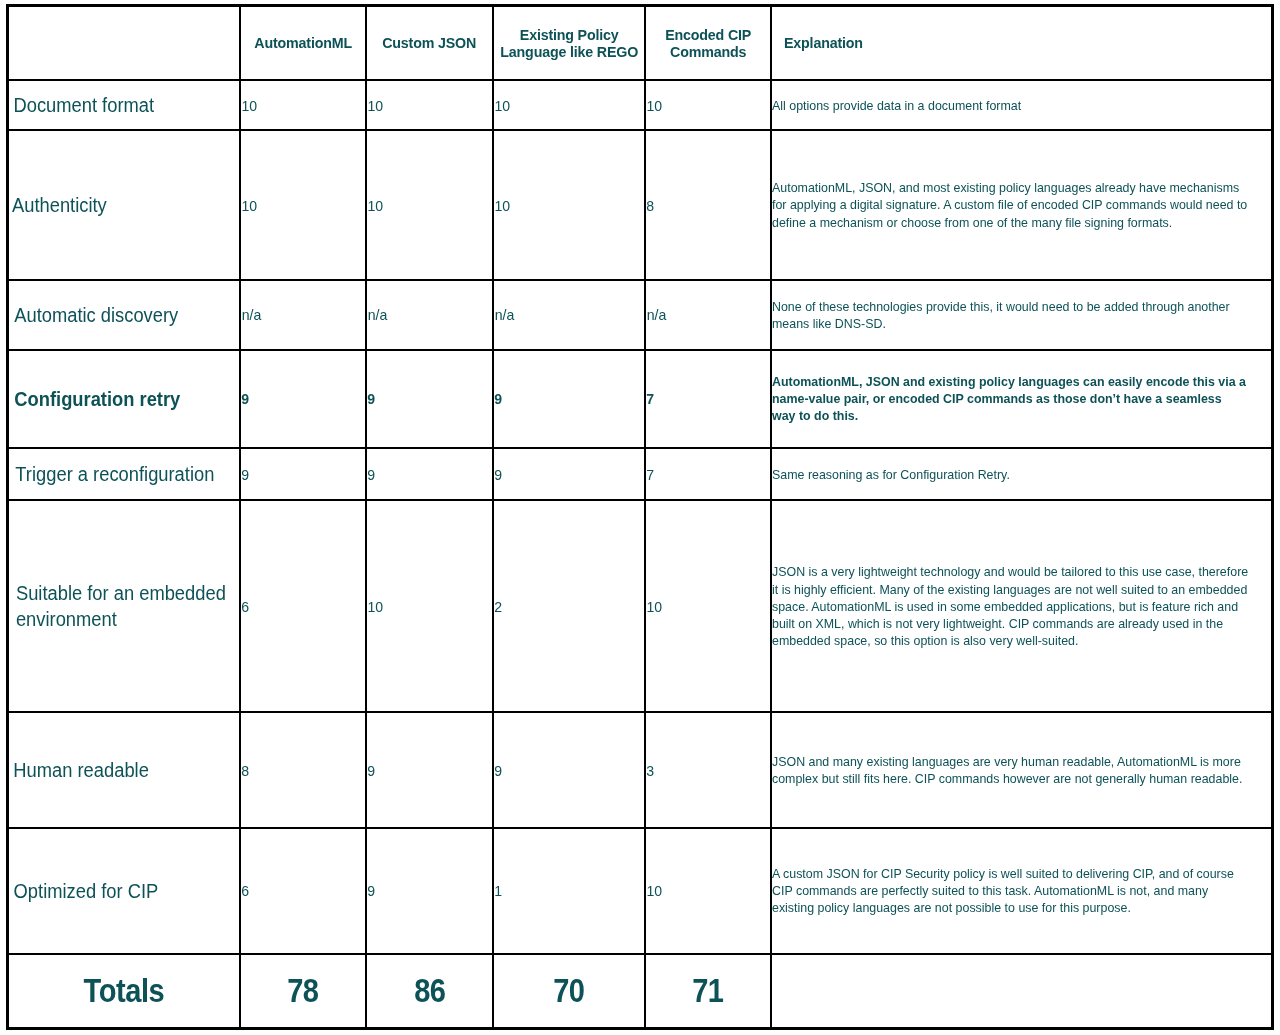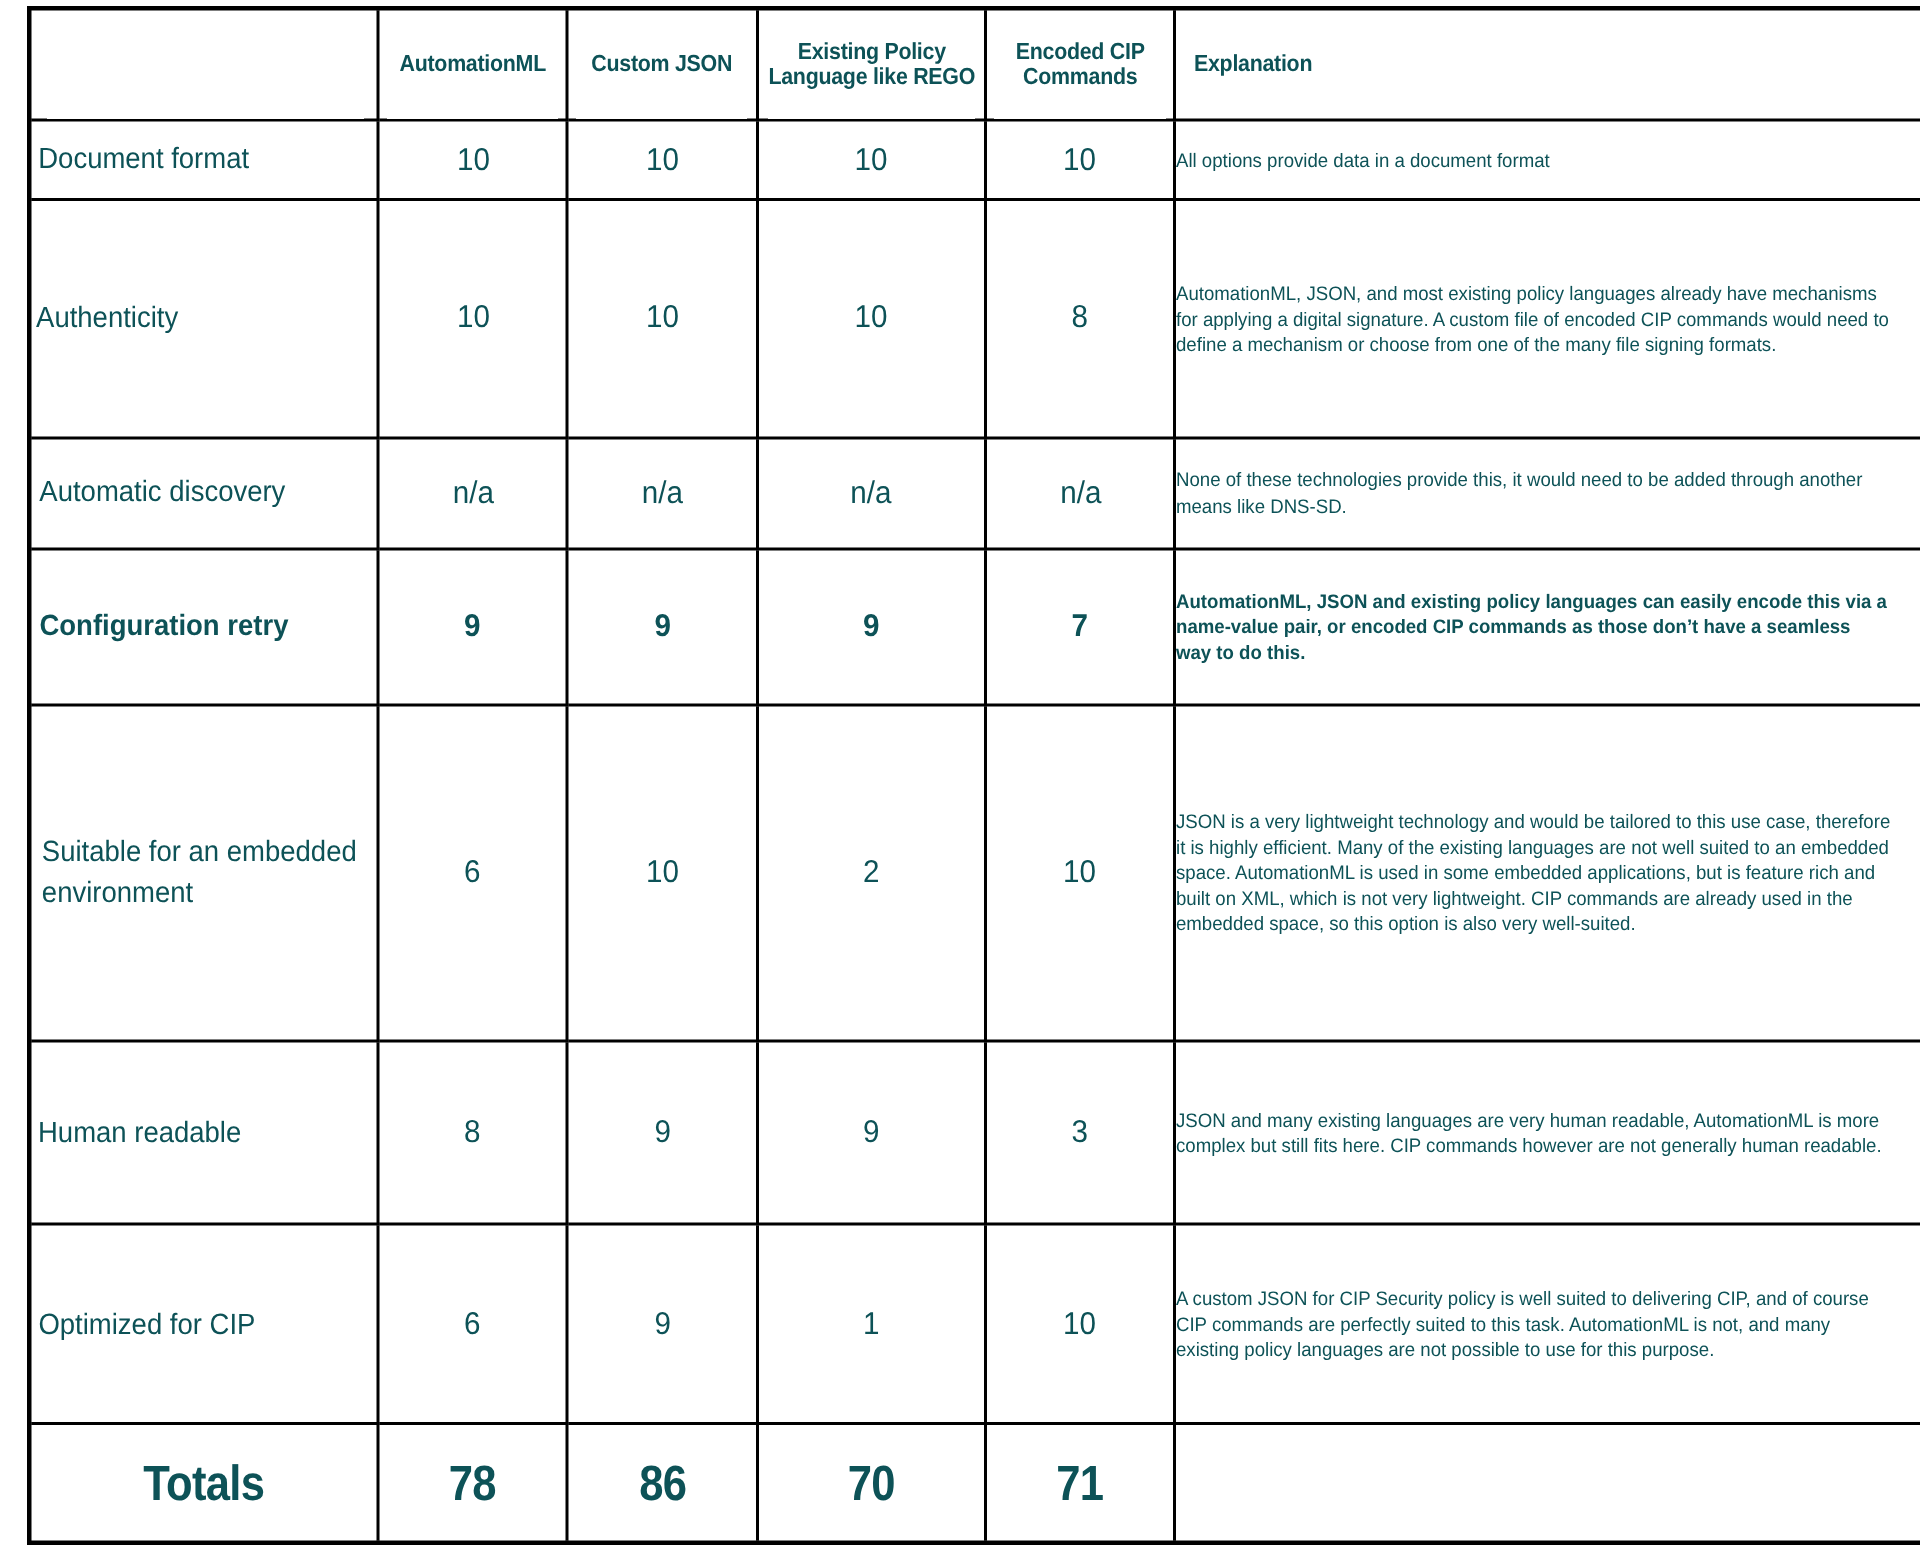--- a/index.html
+++ b/index.html
@@ -12,21 +12,21 @@
     height: 1035px;
     font-family: "Liberation Sans", "DejaVu Sans", sans-serif;
     color: #0d5257;
     overflow: hidden;
   }
 
   #table-wrap {
     width: 1280px;
     height: 1035px;
     box-sizing: border-box;
-    padding: 4px 6px 5px 18px;
+    padding: 4px 6px 5px 6px;
   }
 
   table.eval-table {
     width: 1268px;
     height: 1026px;
     border-collapse: collapse;
     table-layout: fixed;
     border: 3px solid #000000;
     background: #ffffff;
   }
@@ -77,22 +77,22 @@
     line-height: 1.35;
     padding: 4px 8px;
   }
   td.criteria .crit-inner {
     display: inline-block;
     transform: scaleX(0.94);
   }
 
   
   td.score {
-    text-align: center;
-    font-size: 21px;
+    text-align: left;
+    font-size: 15px;
   }
   td.score .sc-inner {
     display: inline-block;
     transform: scaleX(0.94);
   }
 
   
   td.explanation {
     text-align: left;
     font-size: 13px;
@@ -206,20 +206,30 @@
         <td class="criteria"><span class="crit-inner">Configuration retry</span></td>
         <td class="score"><span class="sc-inner">9</span></td>
         <td class="score"><span class="sc-inner">9</span></td>
         <td class="score"><span class="sc-inner">9</span></td>
         <td class="score"><span class="sc-inner">7</span></td>
         <td class="explanation">
             <span class="expl-inner">AutomationML, JSON and existing policy languages can easily encode this via a name-value pair, or encoded CIP commands as those don’t have a seamless way to do this.</span>
           </td>
       </tr>
 
+      <tr class="r-trigger">
+        <td class="criteria"><span class="crit-inner">Trigger a reconfiguration</span></td>
+        <td class="score"><span class="sc-inner">9</span></td>
+        <td class="score"><span class="sc-inner">9</span></td>
+        <td class="score"><span class="sc-inner">9</span></td>
+        <td class="score"><span class="sc-inner">7</span></td>
+        <td class="explanation">
+            <span class="expl-inner">Same reasoning as for Configuration Retry.</span>
+          </td>
+      </tr>
 
       <tr class="r-embedded">
         <td class="criteria"><span class="crit-inner">Suitable for an embedded environment</span></td>
         <td class="score"><span class="sc-inner">6</span></td>
         <td class="score"><span class="sc-inner">10</span></td>
         <td class="score"><span class="sc-inner">2</span></td>
         <td class="score"><span class="sc-inner">10</span></td>
         <td class="explanation">
             <span class="expl-inner">JSON is a very lightweight technology and would be tailored to this use case, therefore it is highly efficient. Many of the existing languages are not well suited to an embedded space. AutomationML is used in some embedded applications, but is feature rich and built on XML, which is not very lightweight. CIP commands are already used in the embedded space, so this option is also very well-suited.</span>
           </td>

